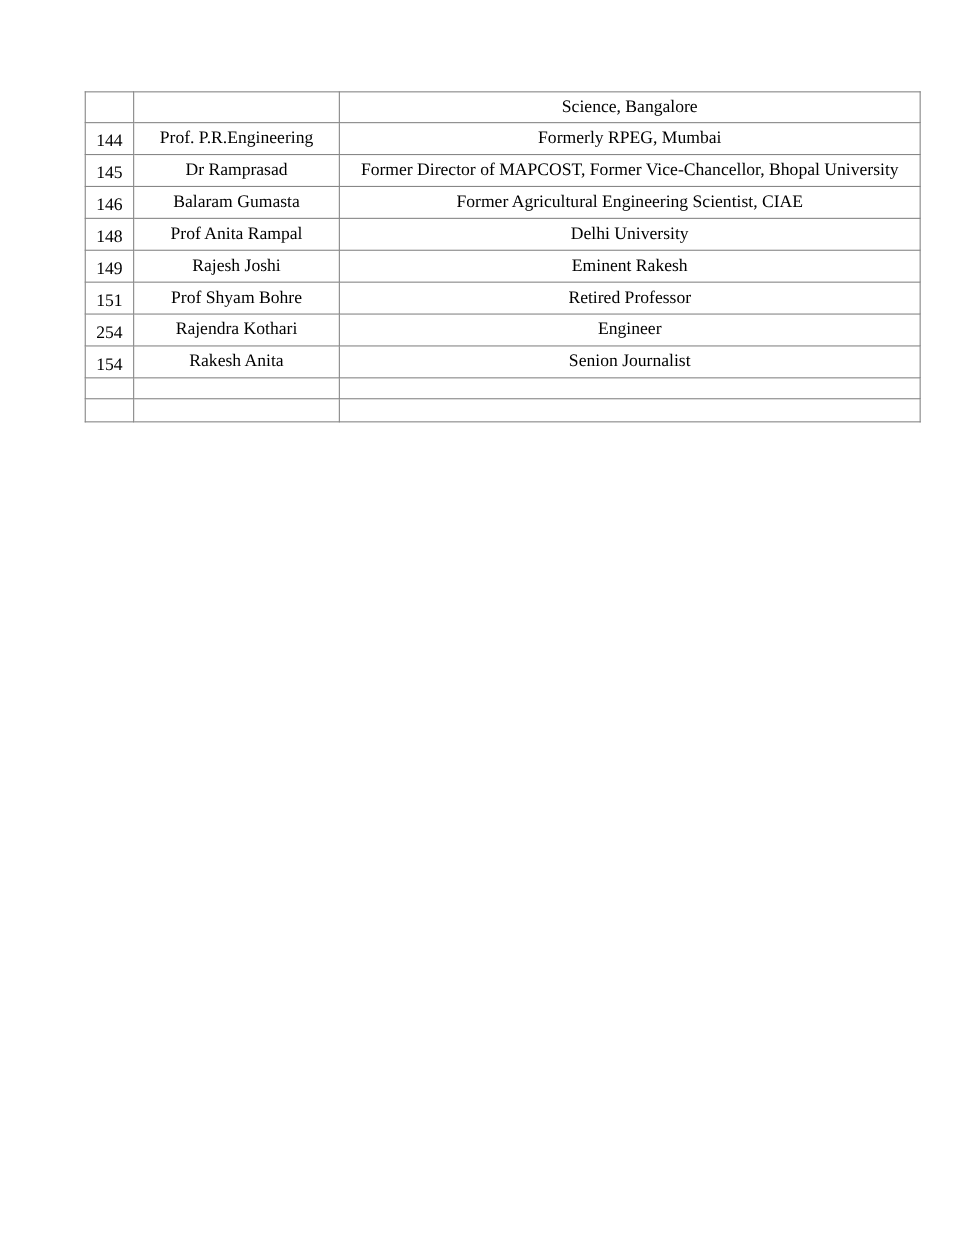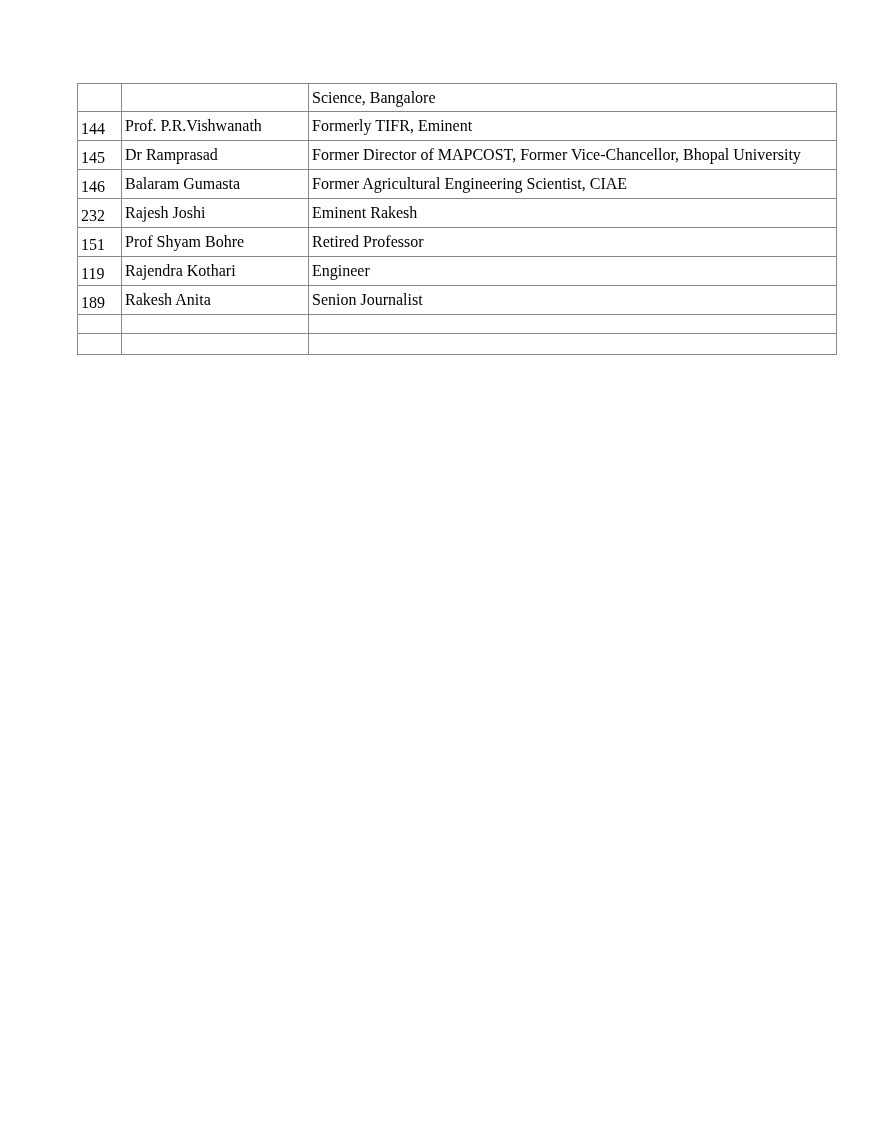--- a/index.html
+++ b/index.html
@@ -17,20 +17,21 @@
     height: 1145px;
     background: var(--page-bg);
     font-family: "Liberation Serif", "DejaVu Serif", serif;
   }
   .page {
     position: relative;
     width: 885px;
     height: 1145px;
     background: var(--page-bg);
     overflow: hidden;
+    text-align: center;
   }
   .members-table {
     position: absolute;
     left: 77px;
     top: 83px;
     width: 759px;
     border-collapse: collapse;
     table-layout: fixed;
     color: var(--text-color);
     font-size: 16px;
@@ -64,50 +65,55 @@
       <col class="col-description">
     </colgroup>
     <tbody id="table-body">
         <tr class="row-first">
     <td class="cell-number"></td>
     <td class="cell-name"></td>
     <td class="cell-description">Science, Bangalore</td>
   </tr>
         <tr>
     <td class="cell-number">144</td>
-    <td class="cell-name">Prof. P.R.Vishwanath</td>
-    <td class="cell-description">Formerly TIFR, Eminent</td>
+    <td class="cell-name">Prof. P.R.Engineering</td>
+    <td class="cell-description">Formerly RPEG, Mumbai</td>
   </tr>
         <tr>
     <td class="cell-number">145</td>
     <td class="cell-name">Dr Ramprasad</td>
     <td class="cell-description">Former Director of MAPCOST, Former Vice-Chancellor, Bhopal University</td>
   </tr>
         <tr>
     <td class="cell-number">146</td>
     <td class="cell-name">Balaram Gumasta</td>
     <td class="cell-description">Former Agricultural Engineering Scientist, CIAE</td>
   </tr>
         <tr>
-    <td class="cell-number">232</td>
+    <td class="cell-number">148</td>
+    <td class="cell-name">Prof Anita Rampal</td>
+    <td class="cell-description">Delhi University</td>
+  </tr>
+        <tr>
+    <td class="cell-number">149</td>
     <td class="cell-name">Rajesh Joshi</td>
     <td class="cell-description">Eminent Rakesh</td>
   </tr>
         <tr>
     <td class="cell-number">151</td>
     <td class="cell-name">Prof Shyam Bohre</td>
     <td class="cell-description">Retired Professor</td>
   </tr>
         <tr>
-    <td class="cell-number">119</td>
+    <td class="cell-number">254</td>
     <td class="cell-name">Rajendra Kothari</td>
     <td class="cell-description">Engineer</td>
   </tr>
         <tr>
-    <td class="cell-number">189</td>
+    <td class="cell-number">154</td>
     <td class="cell-name">Rakesh Anita</td>
     <td class="cell-description">Senion Journalist</td>
   </tr>
         <tr class="row-empty">
     <td class="cell-number"></td>
     <td class="cell-name"></td>
     <td class="cell-description"></td>
   </tr>
         <tr class="row-empty">
     <td class="cell-number"></td>

